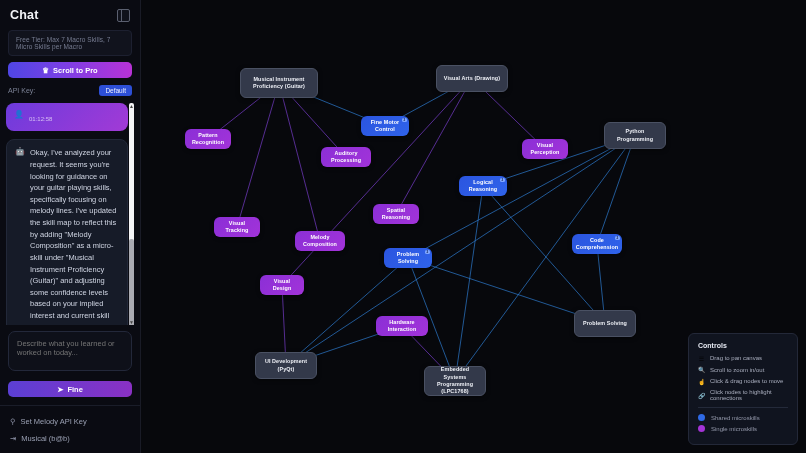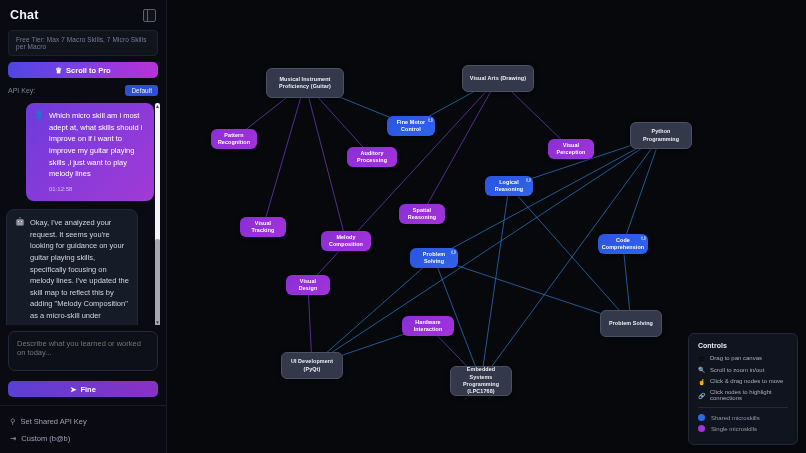--- a/index.html
+++ b/index.html
@@ -6,21 +6,21 @@
   html, body {
     width: 806px; height: 453px;
     background: #05060a;
     font-family: "Liberation Sans", sans-serif;
     overflow: hidden;
   }
   #app { position: relative; width: 806px; height: 453px; display: flex; }
 
   
   #sidebar {
-    width: 167px; height: 453px;
+    width: 141px; height: 453px;
     background: #0a0b12;
     border-right: 1px solid #191b26;
     display: flex; flex-direction: column;
     position: relative;
   }
   .side-head {
     display: flex; align-items: center; justify-content: space-between;
     padding: 8px 10px 6px 10px;
   }
   .side-title { color: #f2f3f7; font-size: 12.5px; font-weight: bold; letter-spacing: .2px; }
@@ -177,21 +177,20 @@
       <span class="api-label">API Key:</span>
       <span class="api-pill">Default</span>
     </div>
 
     <div id="chat-scroll">
 
       <div class="msg user">
         <div class="bubble user">
           <span class="av">👤</span>
           <span class="btxt">
-            <span>Which micro skill am i most adept at, what skills should i improve on if i want to improve my guitar playing skills ,i just want to play melody lines</span>
             <span class="tstamp">01:12:58</span>
           </span>
         </div>
       </div>
 
       <div class="msg bot">
         <div class="bubble bot">
           <span class="av">🤖</span>
           <span class="btxt">
             <span>Okay, I've analyzed your request. It seems you're looking for guidance on your guitar playing skills, specifically focusing on melody lines. I've updated the skill map to reflect this by adding "Melody Composition" as a micro-skill under "Musical Instrument Proficiency (Guitar)" and adjusting some confidence levels based on your implied interest and current skill levels. We can see that "Pattern Recognition" and "Auditory Processing" are important for melody playing.</span>
@@ -211,25 +210,25 @@
       <textarea class="ta" placeholder="Describe what you learned or worked on today..." style=""></textarea>
       <button class="send">
         <span>➤</span>
         <span>Fine</span>
       </button>
     </div>
 
     <div class="side-foot">
       <div class="foot-item">
         <span class="gi">⚲</span>
-        <span>Set Shared API Key</span>
+        <span>Set Melody API Key</span>
       </div>
       <div class="foot-item">
         <span class="gi">⇥</span>
-        <span>Custom (b@b)</span>
+        <span>Musical (b@b)</span>
       </div>
     </div>
   </div>
 
   <div id="canvas">
     <svg id="edges">
         <line x1="138" y1="83" x2="67" y2="139" stroke="#7b3fd0" stroke-width="0.8" opacity="0.85"></line>
         <line x1="138" y1="83" x2="205" y2="157" stroke="#7b3fd0" stroke-width="0.8" opacity="0.85"></line>
         <line x1="138" y1="83" x2="96" y2="227" stroke="#7b3fd0" stroke-width="0.8" opacity="0.85"></line>
         <line x1="138" y1="83" x2="179" y2="241" stroke="#7b3fd0" stroke-width="0.8" opacity="0.85"></line>

